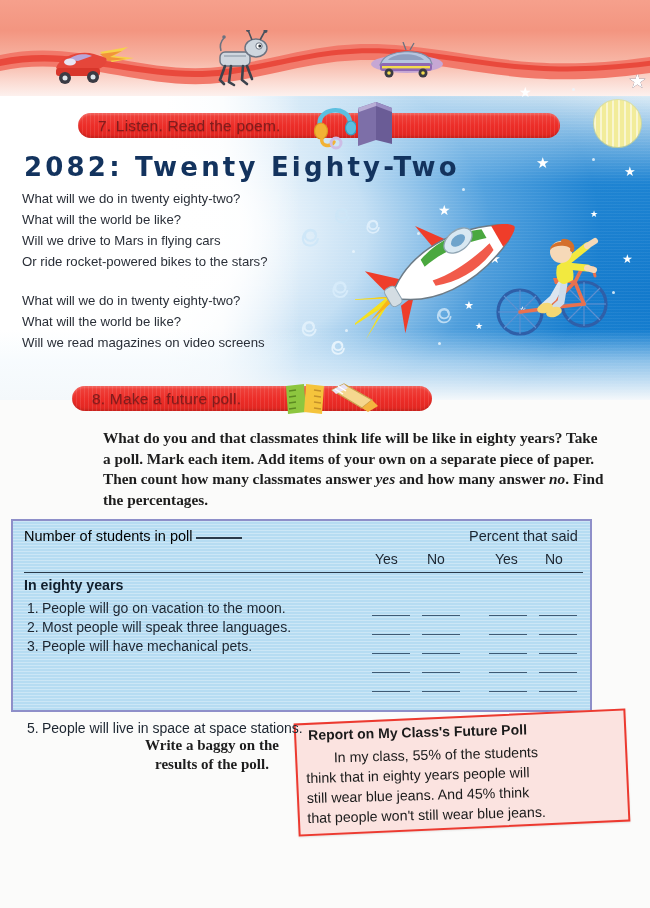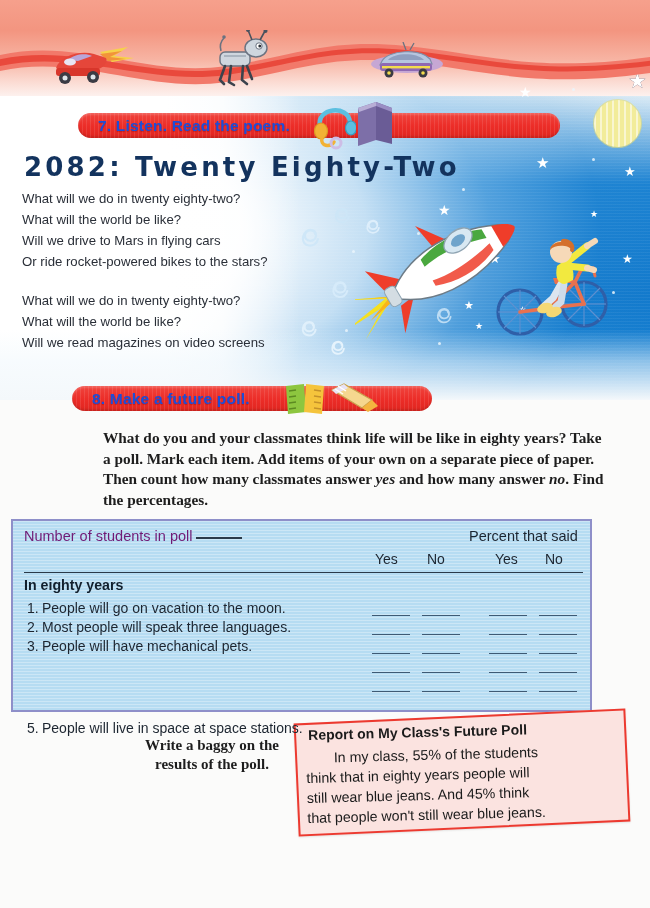--- a/index.html
+++ b/index.html
@@ -60,21 +60,21 @@
     position:absolute;height:25px;border-radius:13px;
     background:linear-gradient(180deg,#f0453e 0%,#ec2d28 52%,#e02620 100%);
     box-shadow:inset 0 -2px 2px rgba(0,0,0,.10), inset 0 2px 2px rgba(255,255,255,.17);
   }
   .banner::after{
     content:"";position:absolute;inset:0;border-radius:13px;
     background:repeating-linear-gradient(90deg,rgba(255,255,255,.10) 0 1px,rgba(0,0,0,0) 1px 4px);
   }
   .banner-label{
     position:absolute;left:20px;top:0;height:16px;line-height:25px;
-    color:#1d4ed8;font-weight:bold;font-size:15.5px;letter-spacing:.2px;
+    color:#7f1d1d;font-weight:normal;font-size:15.5px;letter-spacing:.2px;
     white-space:nowrap;z-index:3;
     text-shadow:0 1px 1px rgba(120,0,0,.30);
   }
   #banner7{left:78px;top:113px;width:482px;}
   #banner8{left:72px;top:386px;width:360px;}
 
   
   .poem-title{
     position:absolute;left:24px;top:152px;
     font-family:"DejaVu Sans",sans-serif;
@@ -103,21 +103,21 @@
     background:#b6dcf2;
     border:2px solid #8e8fc9;
     box-sizing:border-box;
   }
   .poll::after{
     content:"";position:absolute;inset:0;pointer-events:none;
     background:repeating-linear-gradient(180deg,rgba(255,255,255,0.30) 0 1px,rgba(0,0,0,0) 1px 3px);
   }
   .poll-inner{position:absolute;inset:0;z-index:2;}
   .poll-head{
-    position:absolute;left:11px;top:7px;font-size:14.5px;color:#701a75;white-space:nowrap;
+    position:absolute;left:11px;top:7px;font-size:14.5px;color:#000000;white-space:nowrap;
   }
   .poll-head .blank{
     display:inline-block;width:46px;border-bottom:2px solid #2b3a49;
     margin-left:4px;vertical-align:2px;
   }
   .percent-said{
     position:absolute;left:456px;top:7px;font-size:14.5px;color:#1c2530;white-space:nowrap;
   }
   .colhead{position:absolute;top:30px;font-size:14px;color:#1c2530;}
   .rule{position:absolute;left:11px;top:51px;width:559px;height:0;border-top:1.6px solid #2b3a49;}
@@ -398,21 +398,21 @@
     <path d="M4 8 L16 2 L20 6 L8 12 Z" fill="#e8e3f5"></path>
     <path d="M34 26 L44 18 L50 24 L40 30 Z" fill="#f4b53f"></path>
     <path d="M44 18 L50 24 L47 21 Z" fill="#3c434d"></path>
     <g stroke="#ffffff" stroke-width="1.4">
       <line x1="10" y1="4" x2="18" y2="9"></line>
         <line x1="7" y1="7" x2="15" y2="12"></line>
     </g>
   </svg>
 
   <div class="instruction">
-    <span>What do you and your classmates think life will be like in eighty</span>
+    <span>What do you and that classmates think life will be like in eighty</span>
     <span>years? Take a poll. Mark each item. Add items of your own on a</span>
     <span>separate piece of paper. Then count how many classmates answer</span>
     <i>yes</i><span> and how many answer </span><i>no</i><span>. Find the percentages.</span>
   </div>
 
   <div class="poll">
     <div class="poll-inner">
       <div class="poll-head">
         <span>Number of students in poll</span><span class="blank"></span>
       </div>

